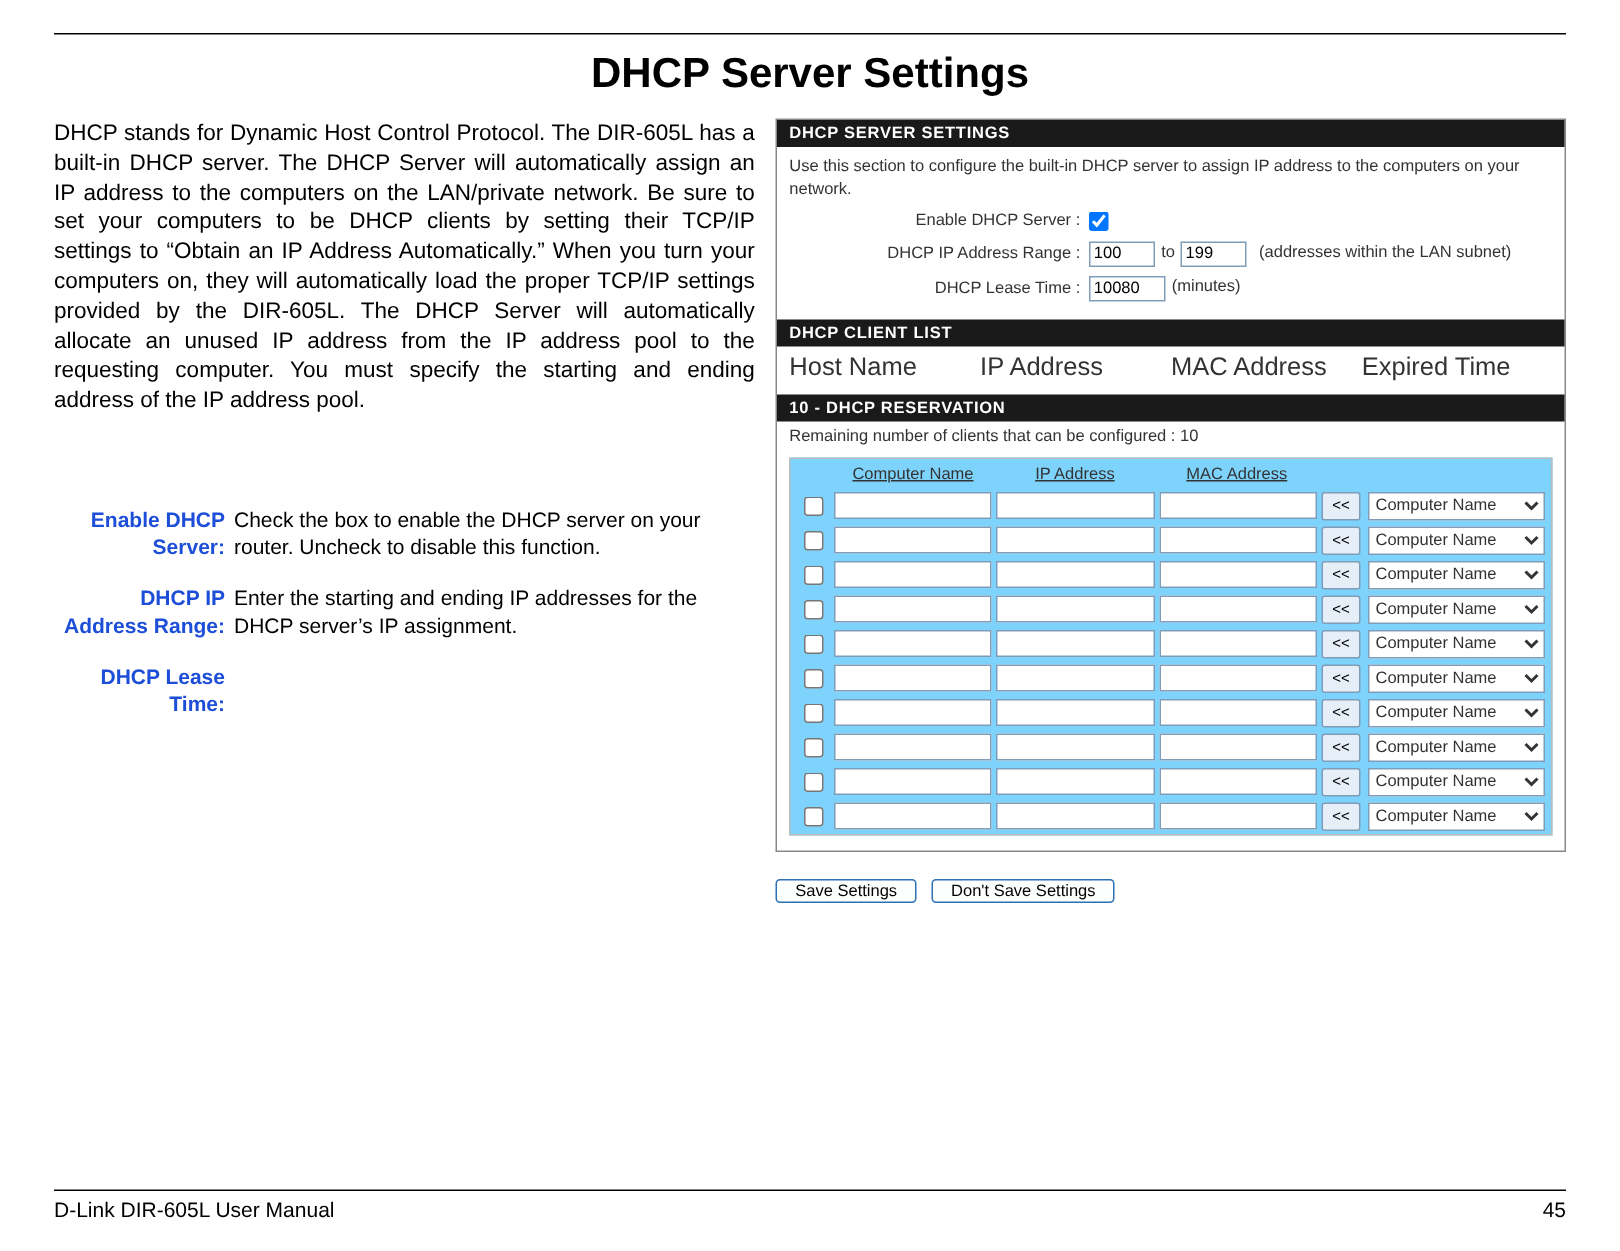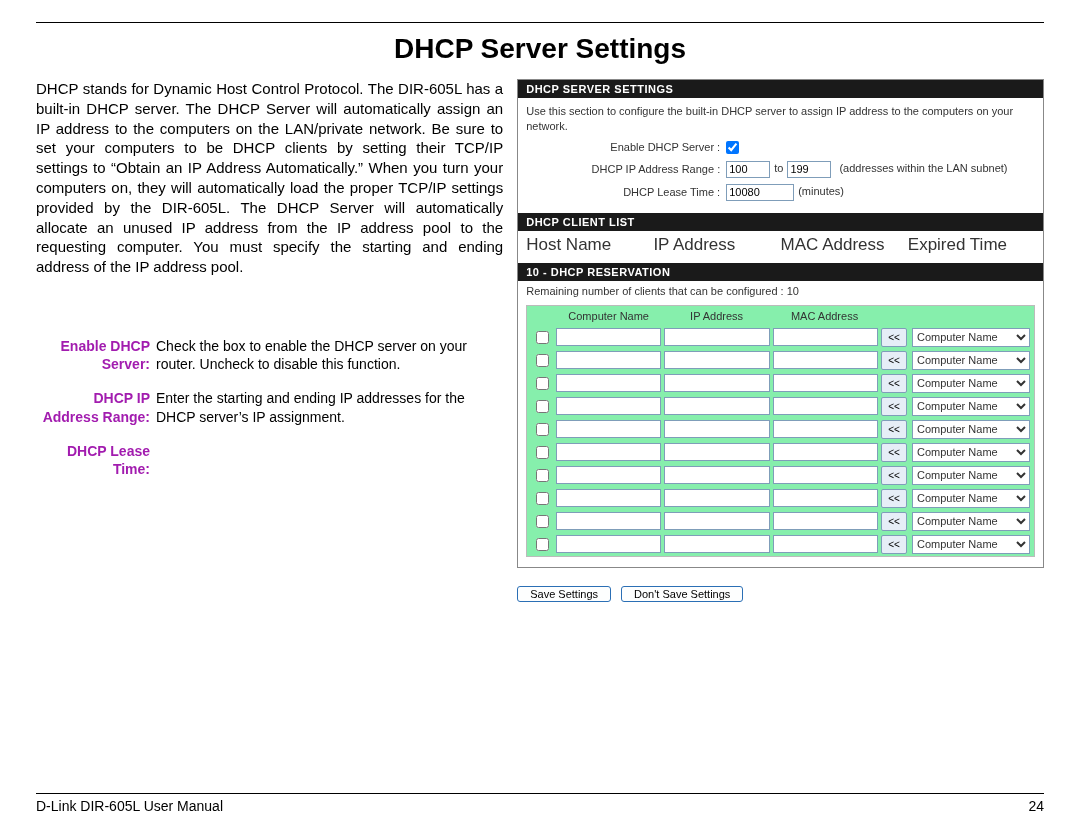--- a/index.html
+++ b/index.html
@@ -54,21 +54,21 @@
   .defs {
     margin-top: 60px;
   }
   .def-row {
     display: flex;
     margin-bottom: 16px;
   }
   .def-term {
     width: 120px;
     text-align: right;
-    color: #a21caf;
+    color: #1d4ed8;
     font-weight: 700;
     font-size: 14px;
     padding-right: 6px;
     line-height: 1.3;
   }
   .def-desc {
     flex: 1;
     font-size: 14px;
     line-height: 1.3;
   }
@@ -109,35 +109,36 @@
     gap: 4px;
   }
   input.num {
     width: 44px;
     height: 17px;
     border: 1px solid #7f9db9;
     font-family: Verdana, Geneva, sans-serif;
     font-size: 11px;
     padding: 0 2px;
   }
-  input.num.wide { width: 68px; }
+  input.num.wide { width: 51px; }
   input[type="checkbox"] { margin: 0; }
 
   .client-cols, .res-head {
     display: flex;
     padding: 4px 8px 8px 8px;
     font-size: 17px;
   }
   .client-cols span { flex: 1; }
 
   .res-body { padding: 4px 8px 10px 8px; }
   .res-note { margin-bottom: 8px; }
   .res-table {
     border: 1px solid #bbb;
-    background: #86efac;
+    background: #7dd3fc;
+    text-decoration: underline;
   }
   .res-hrow, .res-row {
     display: flex;
     align-items: center;
     padding: 2px 4px;
     gap: 3px;
   }
   .res-hrow { padding: 4px 4px 4px 4px; }
   .res-cell-chk { width: 22px; display:flex; justify-content:center; }
   .res-cell-txt { flex: 1; }
@@ -393,15 +394,15 @@
         <button class="action">Don't Save Settings</button>
       </div>
     </div>
   </div>
 </div>
 
 <div class="footer">
   <hr class="bottom-rule">
   <div class="footer-row">
     <span>D-Link DIR-605L User Manual</span>
-    <span>24</span>
+    <span>45</span>
   </div>
 </div>
 
 </body></html>

